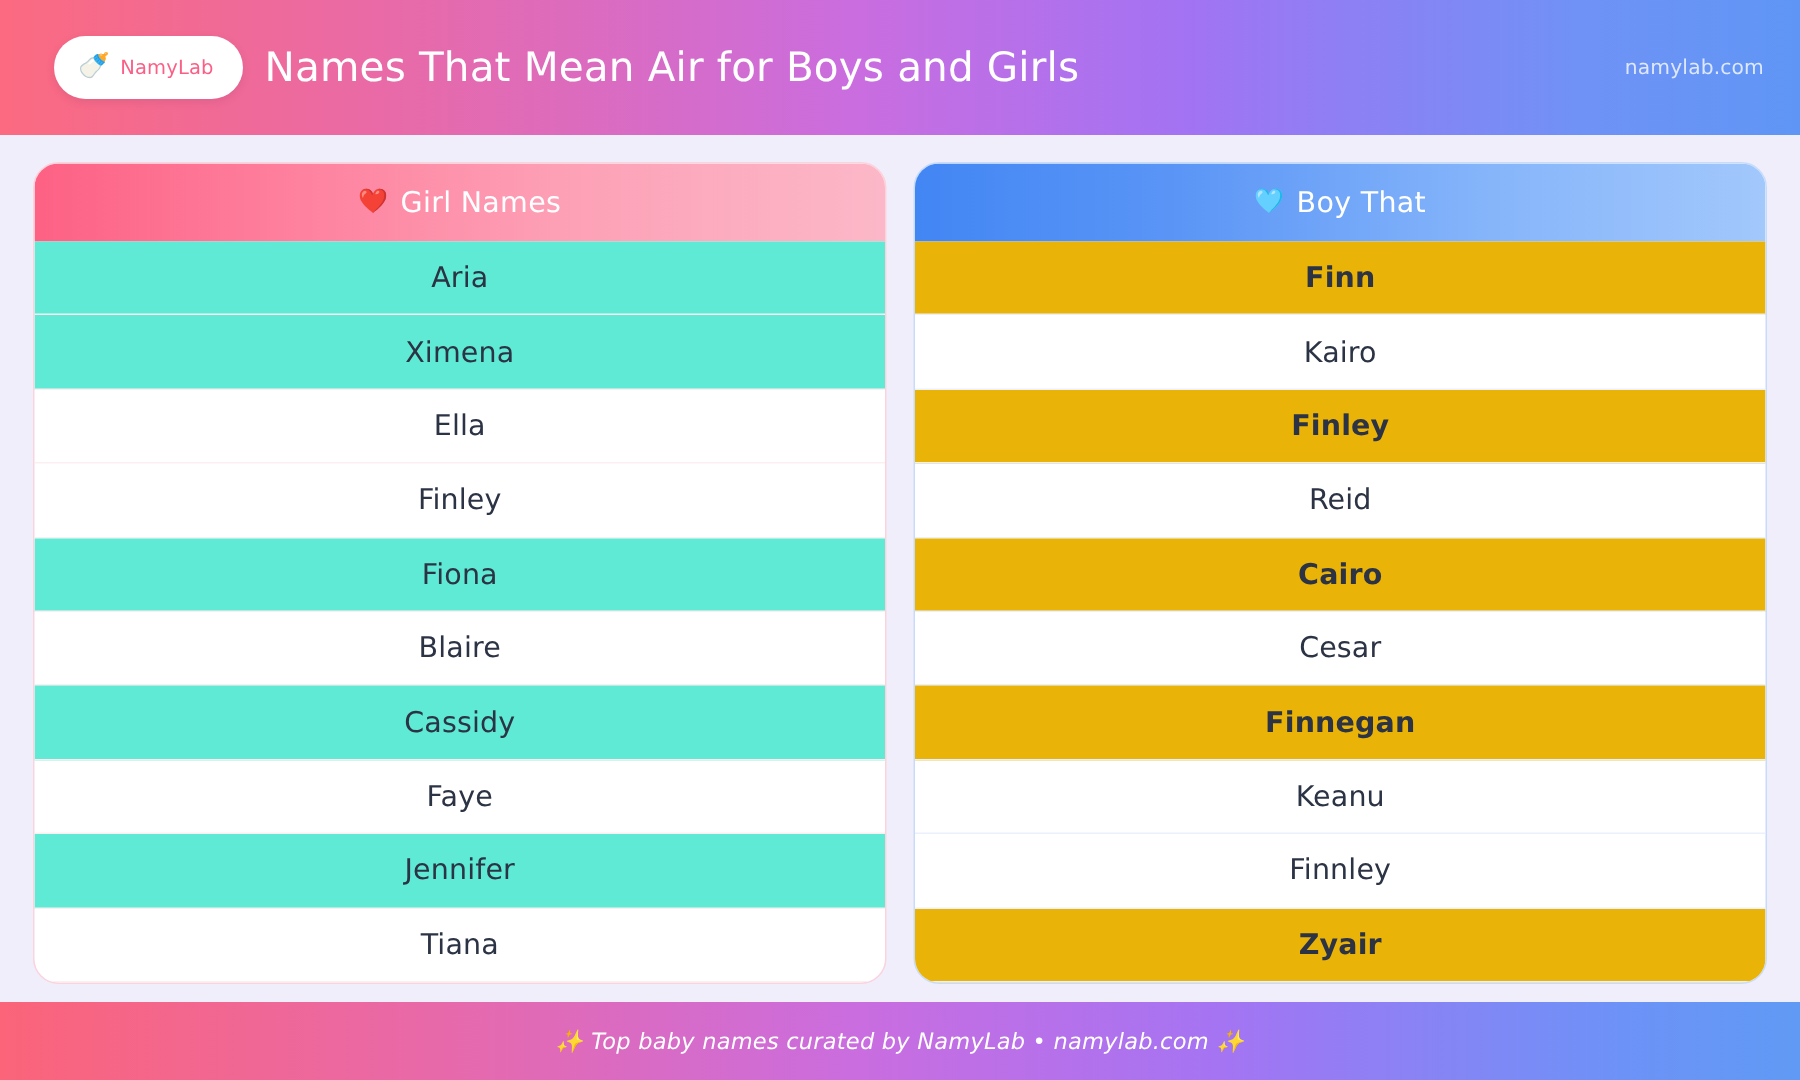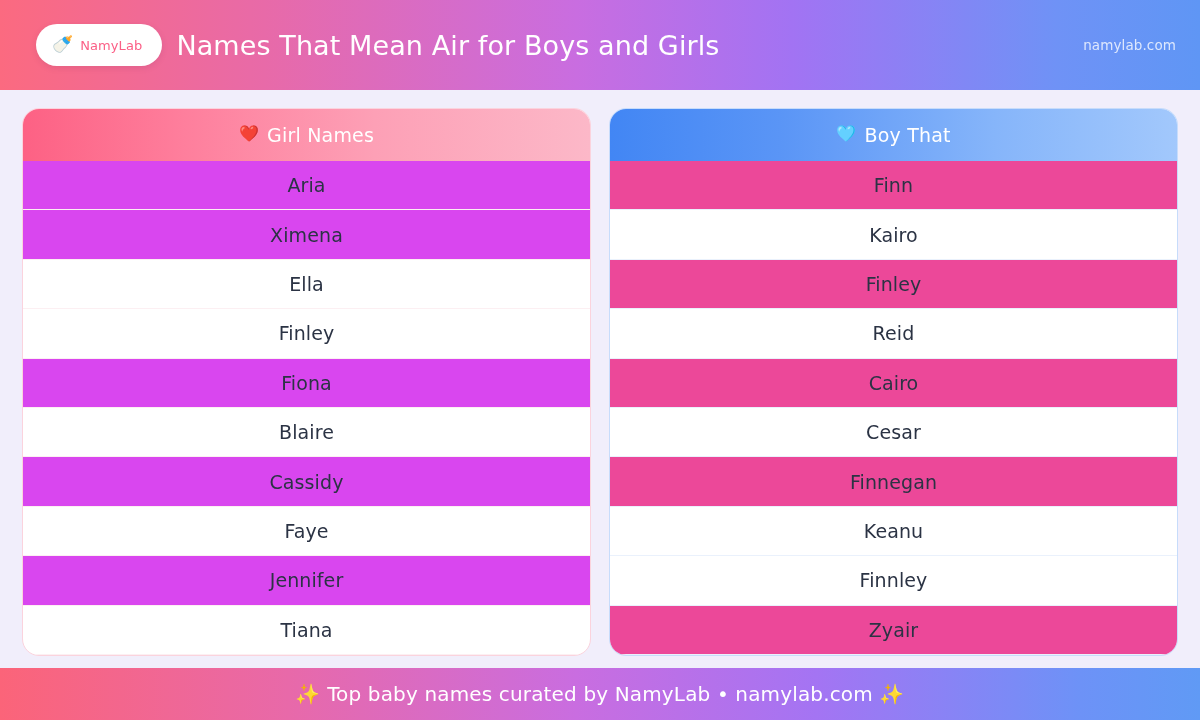--- a/index.html
+++ b/index.html
@@ -127,36 +127,37 @@
     justify-content: center;
     color: #2b3344;
     font-size: 19px;
     letter-spacing: .1px;
     min-height: 0;
   }
   .card.girls .name-row { border-bottom: 1px solid #fceff2; }
   .card.boys  .name-row { border-bottom: 1px solid #eaf1fc; }
   .name-row:last-child { border-bottom: none; }
 
-  .card.girls .name-row.alt { background: #d946ef; }
-  .card.boys  .name-row.alt { background: #ec4899; }
+  .card.girls .name-row.alt { background: #5eead4; }
+  .card.boys  .name-row.alt { background: #eab308; font-weight: bold; }
 
   
   .footer {
     flex: 0 0 52px;
     height: 52px;
     background: linear-gradient(90deg, #fb6479 0%, #e869a9 24%, #c96de0 48%, #a474f3 68%, #6d92f7 90%, #609af5 100%);
     display: flex;
     align-items: center;
     justify-content: center;
   }
   .footer-text {
     color: #ffffff;
-    font-size: 20px;
+    font-size: 15px;
     letter-spacing: .15px;
+    font-style: italic;
   }
 </style>
 </head>
 <body>
 
 <div class="header">
 
   <div class="logo-badge">
     <span class="logo-emoji">🍼</span>
     <span class="logo-text">NamyLab</span>

